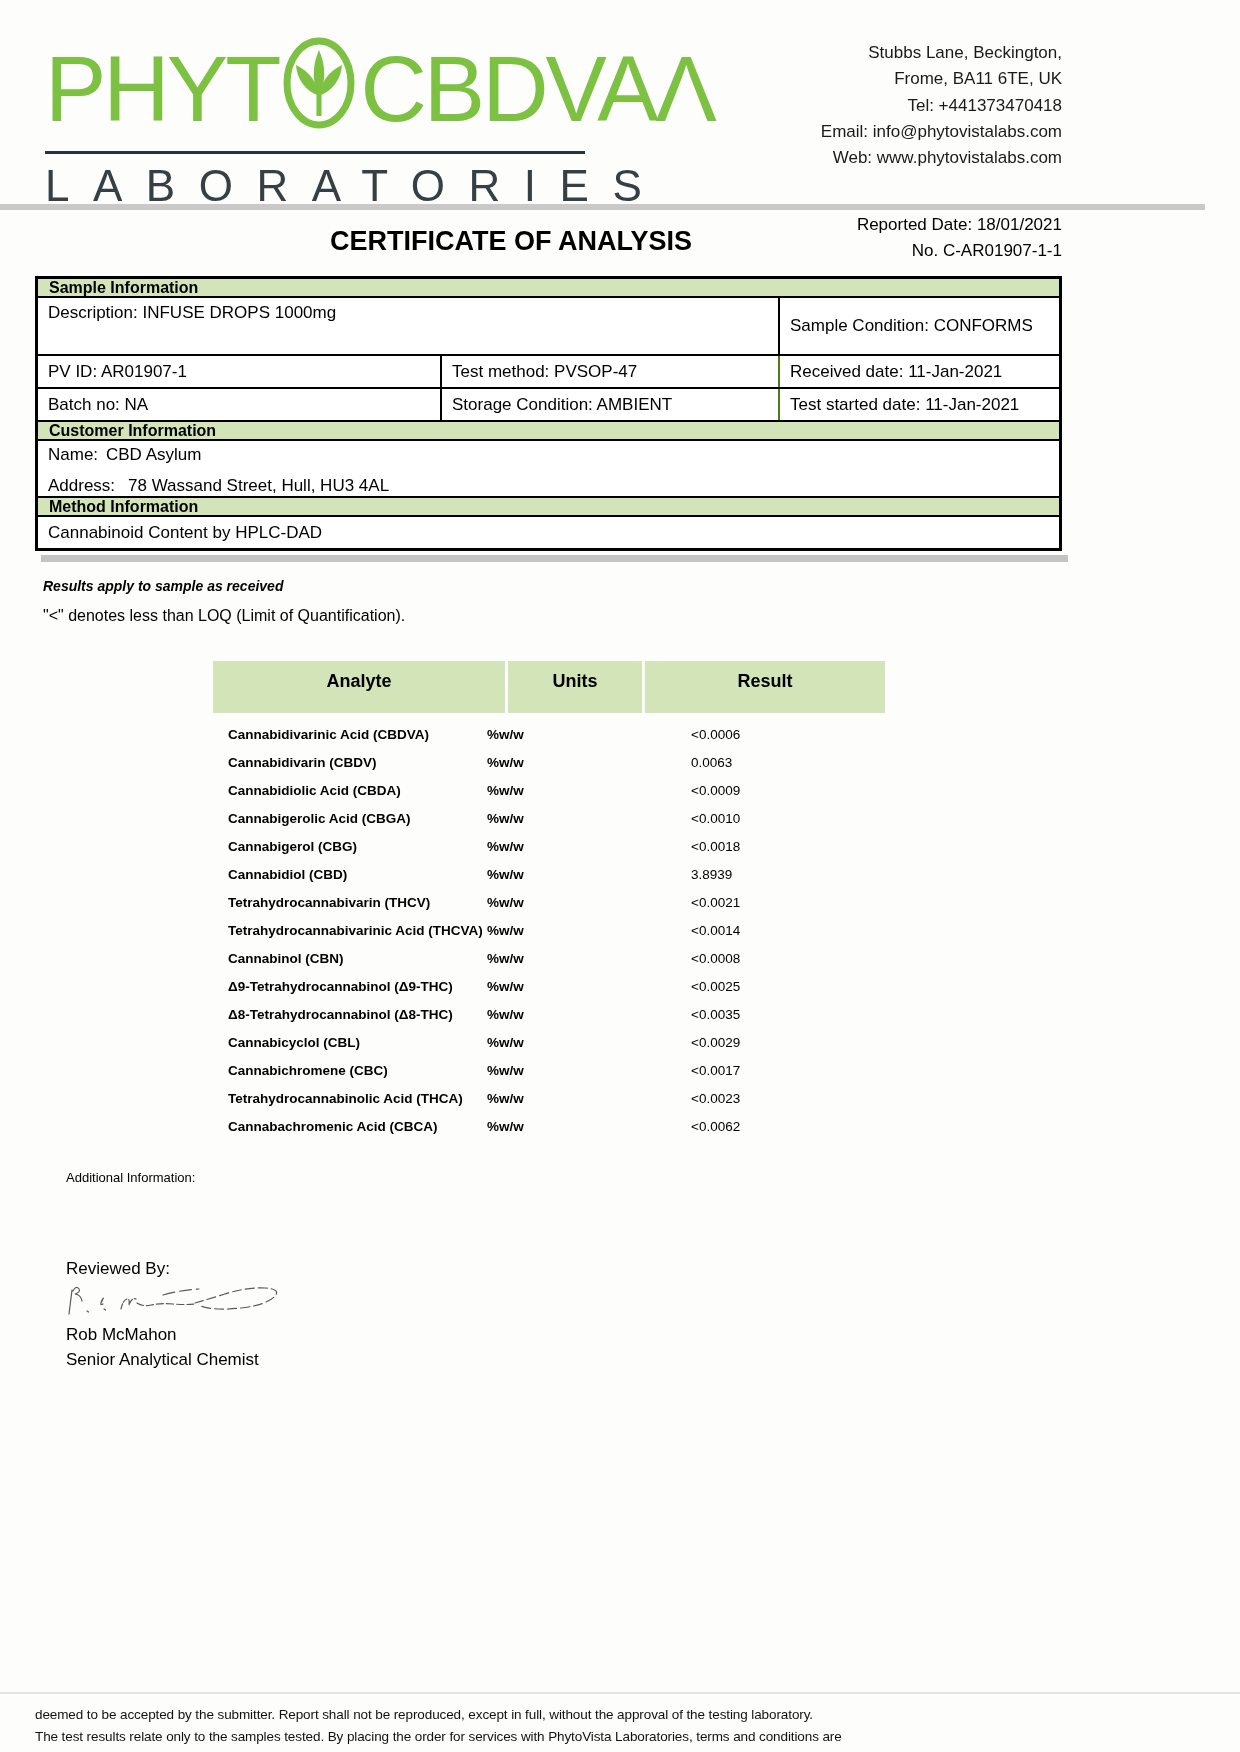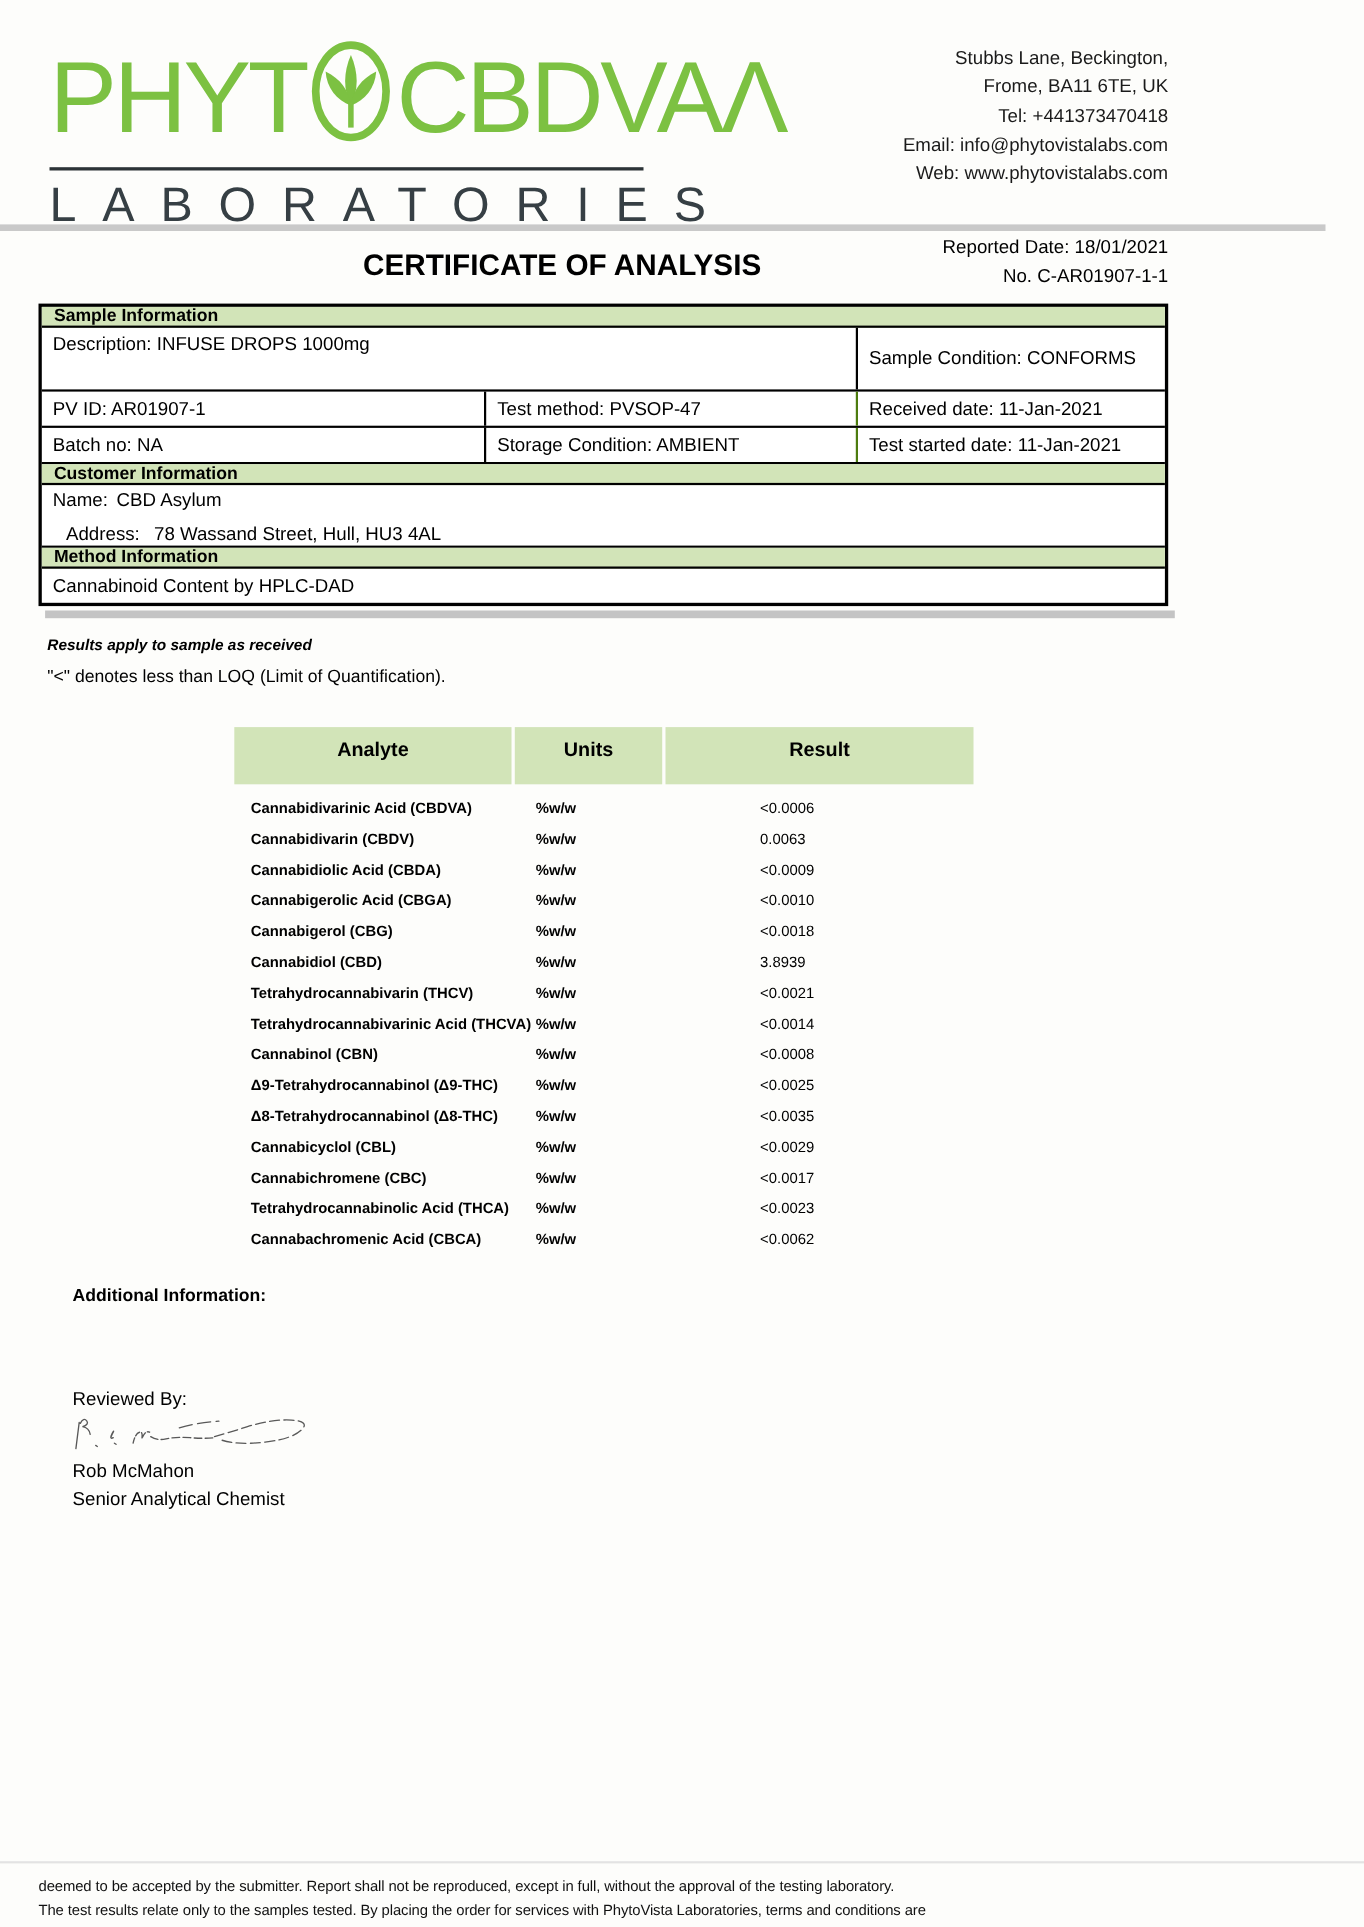--- a/index.html
+++ b/index.html
@@ -42,46 +42,46 @@
   .row3{height:33px;}
   .row3 .c1{width:740px;display:flex;}
   .row3 .c1i{width:402px;}
   .row3 .c2i{width:338px;border-left:2px solid #000;display:flex;align-items:center;padding-left:10px;height:100%;}
   .row3 .c1i{display:flex;align-items:center;padding-left:10px;height:100%;}
   .row3 .c3{flex:1;border-left:2px solid #4d7c0f;}
   .row-cust{height:57px;display:block;padding:4px 0 0 10px;}
   .cust-line{display:flex;font-size:17px;}
   .cust-line.addr{margin-top:11px;}
   .cust-label-name{width:58px;}
-  .cust-label-addr{width:80px;margin-left:12px;}
+  .cust-label-addr{width:80px;}
   .row-method{height:31px;}
   .row-method .cell{width:100%;}
 
   .table-shadow{margin-top:4px;margin-left:6px;width:1027px;height:7px;background:var(--shadow-gray);}
 
   
   .note1{margin:16px 0 0 8px;font-size:14px;font-weight:bold;font-style:italic;}
   .note2{margin:13px 0 0 8px;font-size:16px;}
 
   
   .results{margin:36px 0 0 178px;width:672px;}
   .res-head{display:flex;gap:3px;}
   .rh{background:var(--section-green);height:52px;display:flex;align-items:center;justify-content:center;padding-bottom:12px;font-size:18px;font-weight:bold;}
-  .rh1{width:252px;}
+  .rh1{width:292px;}
   .rh2{width:134px;}
   .rh3{flex:1;}
   .res-body{margin-top:7px;}
   .res-row{display:flex;height:28px;align-items:center;}
   .rc{white-space:nowrap;}
   .rc1{width:252px;padding-left:15px;font-size:13.5px;font-weight:bold;}
   .rc2{width:137px;padding-left:22px;font-size:13.5px;font-weight:bold;}
   .rc3{flex:1;padding-left:89px;font-size:13.5px;}
 
   
-  .addl{margin:30px 0 12px 31px;font-size:16px;font-weight:bold;}
+  .addl{margin:30px 0 12px 31px;font-size:13px;font-weight:normal;}
   .reviewed{margin:74px 0 0 31px;font-size:17px;}
   .signature{display:block;margin:2px 0 0 28px;}
   .signer-name{margin:2px 0 0 31px;font-size:17px;}
   .signer-title{margin:5px 0 0 31px;font-size:17px;}
 
   
   .footer{position:absolute;left:0;top:1692px;width:1240px;border-top:2px solid #e3e3e3;padding:10px 0 0 35px;font-size:13.5px;line-height:1.6;letter-spacing:-0.1px;color:#111;}
 </style>
 </head>
 <body>

